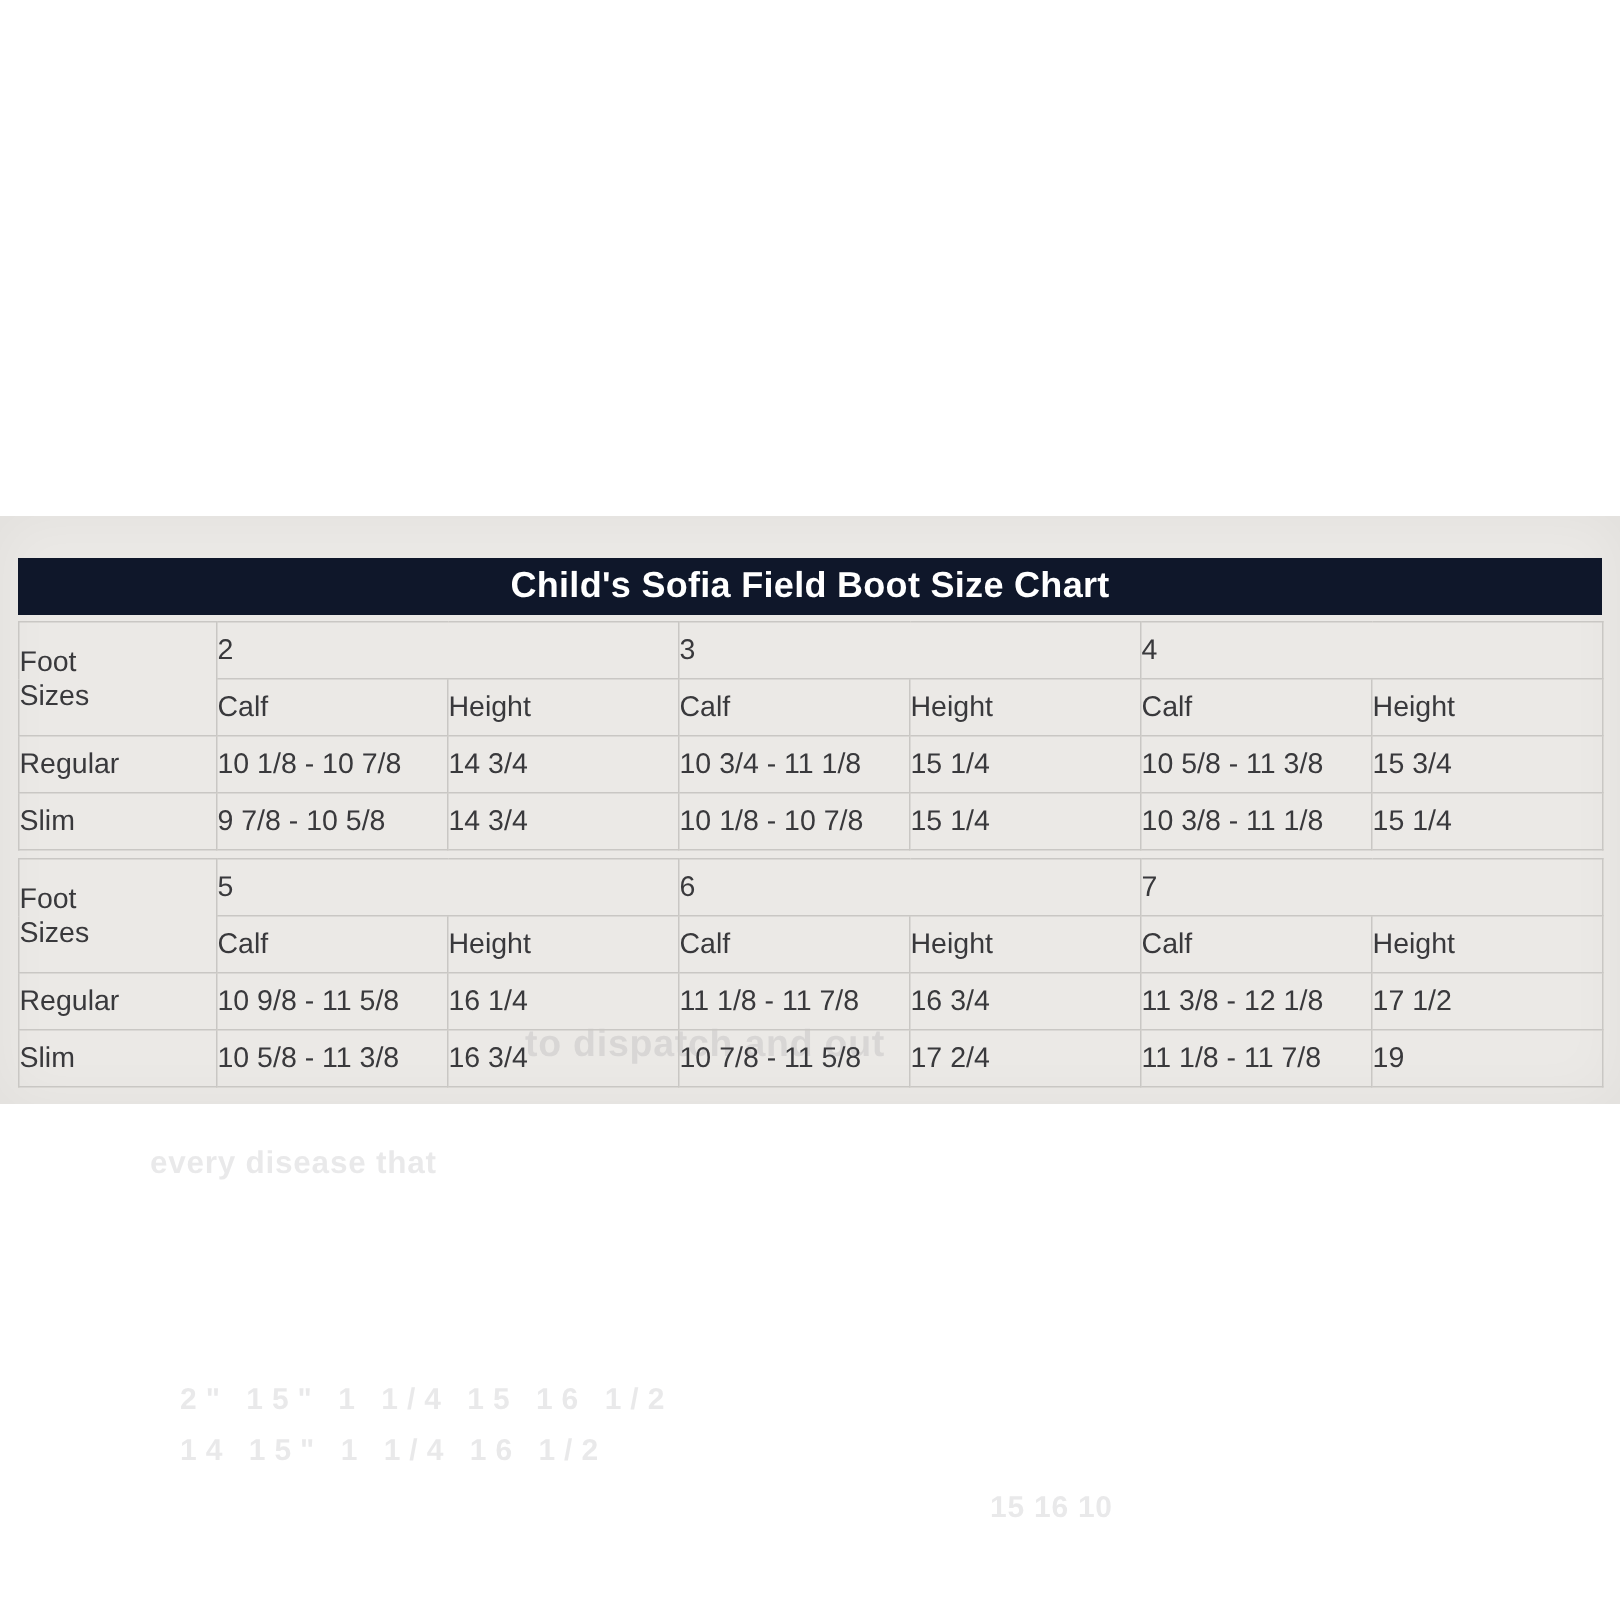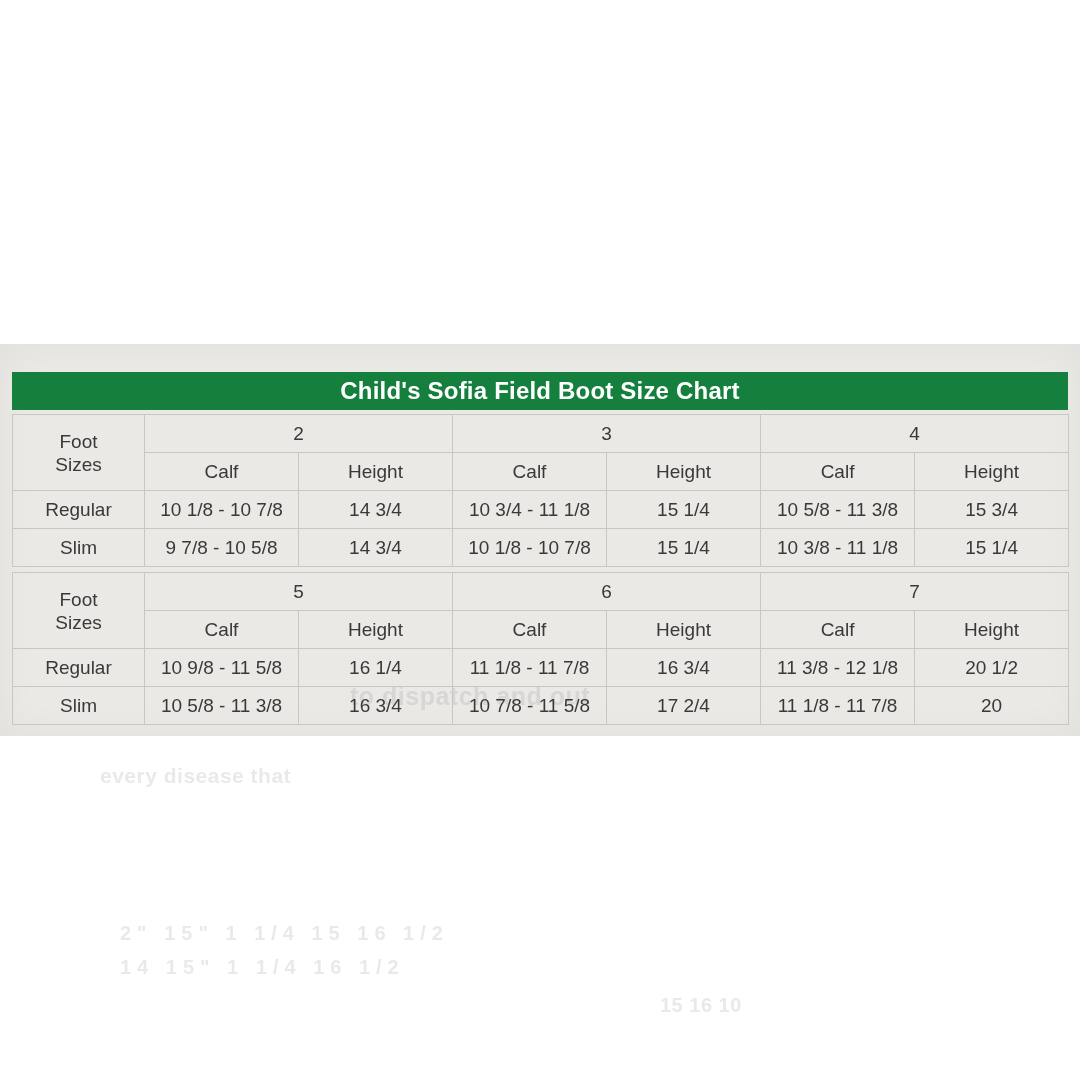--- a/index.html
+++ b/index.html
@@ -45,21 +45,21 @@
   .ghost.g3 { left: 120px; top: 578px; font-size: 20px; letter-spacing: 6px;}
   .ghost.g4 { left: 120px; top: 612px; font-size: 20px; letter-spacing: 6px;}
   .ghost.g5 { left: 660px; top: 650px; font-size: 20px; }
 
   .title-bar {
     position: absolute;
     left: 12px;
     top: 28px;
     width: 1056px;
     height: 38px;
-    background: #15803d;
+    background: #0f172a;
     color: #ffffff;
     display: flex;
     align-items: center;
     justify-content: center;
     font-size: 24px;
     font-weight: bold;
     letter-spacing: 0.2px;
   }
 
   table.size-table {
@@ -71,21 +71,21 @@
     color: #39393c;
   }
   table.block-a { top: 70px; }
   table.block-b { top: 228px; }
 
   table.size-table td,
   table.size-table th {
     border: 1px solid #c9c7c4;
     font-size: 19px;
     font-weight: normal;
-    text-align: center;
+    text-align: left;
     padding: 0;
     height: 37px;
     background: transparent;
   }
   .col-foot { width: 132px; }
   .col-calf { width: 154px; }
   .col-height { width: 154px; }
 
   .foot-label {
     font-weight: bold;
@@ -199,28 +199,28 @@
           <td class="sub-head">Calf</td>
           <td class="sub-head">Height</td>
         </tr>
         <tr>
           <td class="row-label">Regular</td>
           <td>10 9/8 - 11 5/8</td>
           <td>16 1/4</td>
           <td>11 1/8 - 11 7/8</td>
           <td>16 3/4</td>
           <td>11 3/8 - 12 1/8</td>
-          <td>20 1/2</td>
+          <td>17 1/2</td>
         </tr>
         <tr>
           <td class="row-label">Slim</td>
           <td>10 5/8 - 11 3/8</td>
           <td>16 3/4</td>
           <td>10 7/8 - 11 5/8</td>
           <td>17 2/4</td>
           <td>11 1/8 - 11 7/8</td>
-          <td>20</td>
+          <td>19</td>
         </tr>
       </tbody>
     </table>
 
   </div>
 </div>
 
 </body></html>

